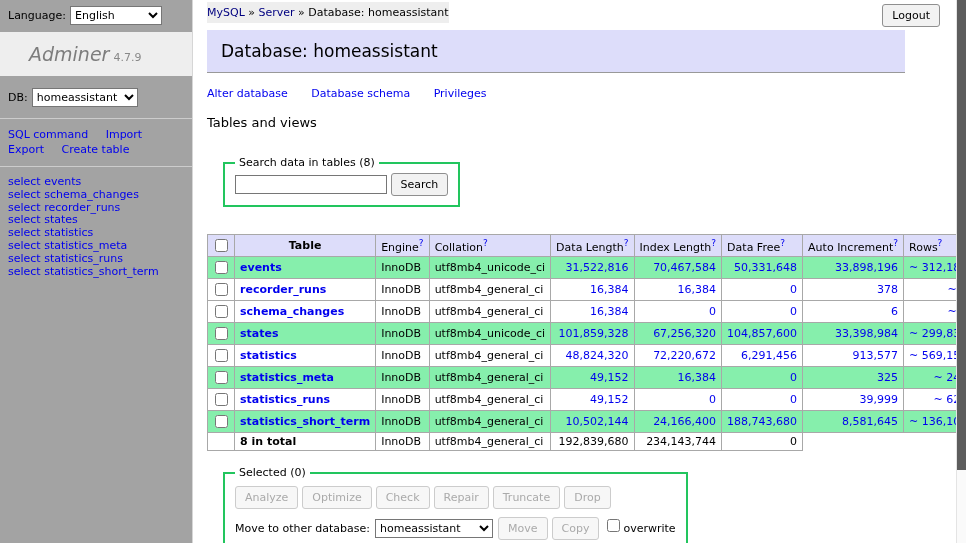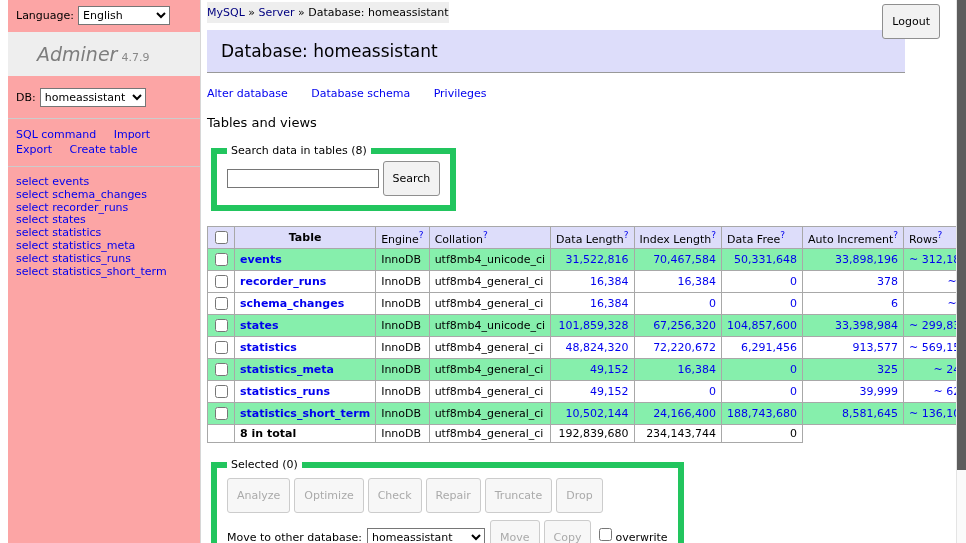--- a/index.html
+++ b/index.html
@@ -13,22 +13,22 @@
   html,body{margin:0;padding:0;}
   body{
     width:966px;height:543px;overflow:hidden;position:relative;
     background:#fff;color:#000;
     font-family:"DejaVu Sans","Liberation Sans",sans-serif;font-size:11px;
   }
   a.lnk{color:var(--link-blue);text-decoration:none;cursor:pointer;}
   a.vis{color:var(--link-navy);}
   
   .sidebar{
-    position:absolute;left:8px;top:0;bottom:0;width:193px;
-    border-right:1px solid #d6d6d6;background:#fca5a5;
+    position:absolute;left:0;top:0;bottom:0;width:193px;
+    border-right:1px solid #d6d6d6;background:#a3a3a3;
   }
   .lang-row{padding:6px 8px 7px 8px;white-space:nowrap;}
   .lang-row label{margin-right:4px;}
   select{
     font-family:"DejaVu Sans","Liberation Sans",sans-serif;font-size:11px;
     background:#fff;border:1px solid #767676;height:19px;
   }
   .lang-select{width:92px;}
   .app-h1{
     background:var(--chrome-gray);margin:0;padding:11px 29px;
@@ -46,33 +46,33 @@
   
   .content{position:absolute;left:193px;top:0;right:10px;bottom:0;padding-left:14px;}
   .breadcrumb{
     display:inline-block;background:var(--chrome-gray);
     padding:4px 0;margin-top:2px;white-space:nowrap;
   }
   .logout-wrap{position:absolute;top:4px;right:16px;}
   button{
     font-family:"DejaVu Sans","Liberation Sans",sans-serif;font-size:11px;
     background:#f2f2f2;border:1px solid #8f8f8f;border-radius:3px;
-    padding:10px 9px;color:#000;cursor:pointer;
+    padding:4px 9px;color:#000;cursor:pointer;
   }
   button:disabled{color:#aaa;border-color:#ccc;background:#f7f7f7;cursor:default;}
   .page-title{
     background:var(--lavender);border-bottom:1px solid #999;
     margin:7px 51px 0 0;padding:11px 14px;
     font-size:17px;font-weight:normal;
   }
   .action-links{margin:14px 0 0 0;}
   .action-links a,.bottom-links a,.routine-links a{margin-right:20px;}
   h3{font-weight:normal;font-size:13px;margin:15px 0 10px 0;}
   fieldset{
-    display:inline-block;border:6px solid #22c55e;margin:4px;padding:4px 10px 9px 10px;
+    display:inline-block;border:2px solid #22c55e;margin:16px;padding:4px 10px 9px 10px;
     background:#fff;
   }
   legend{padding:0 4px;font-size:11px;}
   .search-input{
     width:152px;height:19px;border:1px solid #767676;
     font-family:"DejaVu Sans","Liberation Sans",sans-serif;font-size:11px;padding:1px 3px;
   }
   
   table{border-collapse:collapse;margin-top:11px;font-size:11px;}
   th,td{border:1px solid var(--border-gray);padding:2px 5px;height:17px;white-space:nowrap;}

